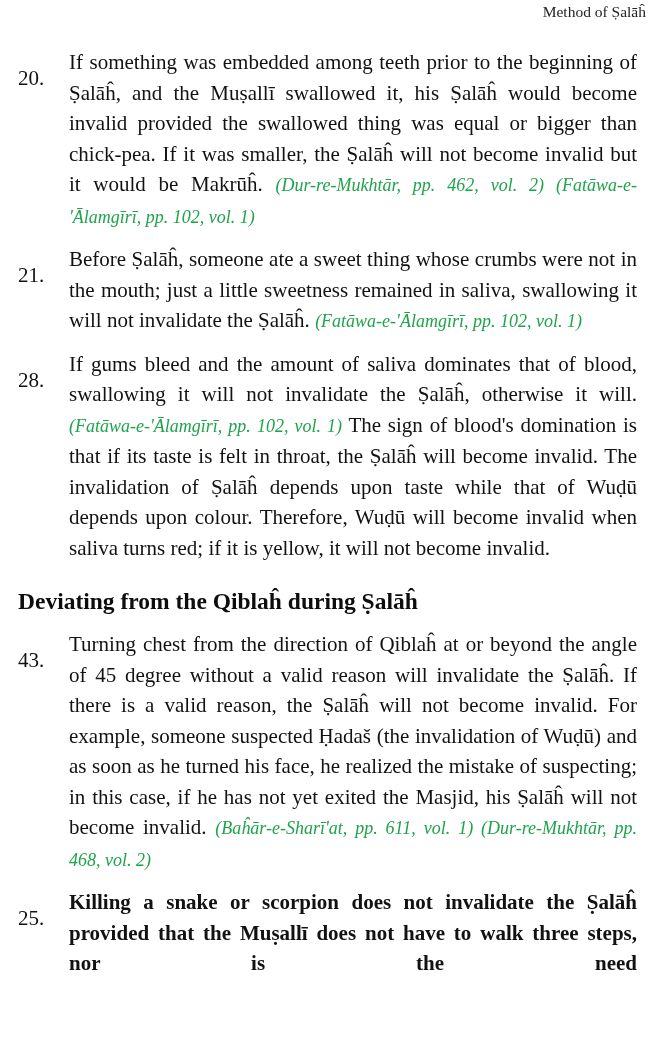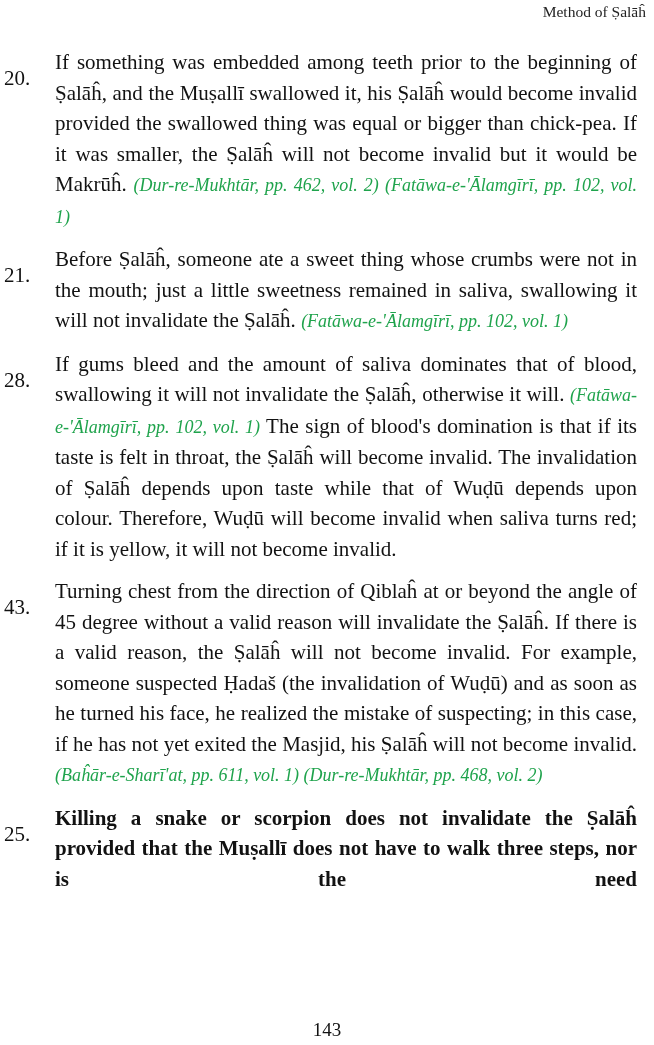--- a/index.html
+++ b/index.html
@@ -6,21 +6,21 @@
     margin: 0;
     padding: 0;
     background: #ffffff;
   }
   .page {
     position: relative;
     width: 654px;
     height: 1045px;
     background: #ffffff;
     box-sizing: border-box;
-    padding: 2px 5px 0 4px;
+    padding: 2px 5px 0 18px;
     overflow: hidden;
     font-family: "Liberation Serif", "DejaVu Serif", serif;
     color: #121212;
   }
   .page-header {
     text-align: right;
     font-size: 15.5px;
     line-height: 20px;
     color: #232323;
     padding-right: 3px;
@@ -90,31 +90,29 @@
       <span class="num">21.</span>
       <span class="body"><span class="txt">Before Ṣalāĥ, someone ate a sweet thing whose crumbs were not in the mouth; just a little sweetness remained in saliva, swallowing it will not invalidate the Ṣalāĥ. </span><span class="cite" style="color: rgb(31, 163, 76);">(Fatāwa-e-'Ālamgīrī, pp. 102, vol. 1)</span></span>
     </div>
 
 
     <div class="item">
       <span class="num">28.</span>
       <span class="body"><span class="txt">If gums bleed and the amount of saliva dominates that of blood, swallowing it will not invalidate the Ṣalāĥ, otherwise it will. </span><span class="cite" style="color: rgb(31, 163, 76);">(Fatāwa-e-'Ālamgīrī, pp. 102, vol. 1)</span><span class="txt"> The sign of blood's domination is that if its taste is felt in throat, the Ṣalāĥ will become invalid. The invalidation of Ṣalāĥ depends upon taste while that of Wuḍū depends upon colour. Therefore, Wuḍū will become invalid when saliva turns red; if it is yellow, it will not become invalid.</span></span>
     </div>
 
+    <h2 class="section-heading">Deviating from the Qiblaĥ during Ṣalāĥ</h2>
 
     <div class="item">
       <span class="num">43.</span>
       <span class="body"><span class="txt">Turning chest from the direction of Qiblaĥ at or beyond the angle of 45 degree without a valid reason will invalidate the Ṣalāĥ. If there is a valid reason, the Ṣalāĥ will not become invalid. For example, someone suspected Ḥadaš (the invalidation of Wuḍū) and as soon as he turned his face, he realized the mistake of suspecting; in this case, if he has not yet exited the Masjid, his Ṣalāĥ will not become invalid. </span><span class="cite" style="color: rgb(31, 163, 76);">(Baĥār-e-Sharī'at, pp. 611, vol. 1) (Dur-re-Mukhtār, pp. 468, vol. 2)</span></span>
     </div>
 
 
     <div class="item justify-last">
       <span class="num">25.</span>
       <span class="body"><span class="txt">Killing a snake or scorpion does not invalidate the Ṣalāĥ provided that the Muṣallī does not have to walk three steps, nor is the need</span></span>
     </div>
 
   </main>
 
-  <div class="page-footer">
-    <span>143</span>
-  </div>
 
 </div>
 
 </body></html>

